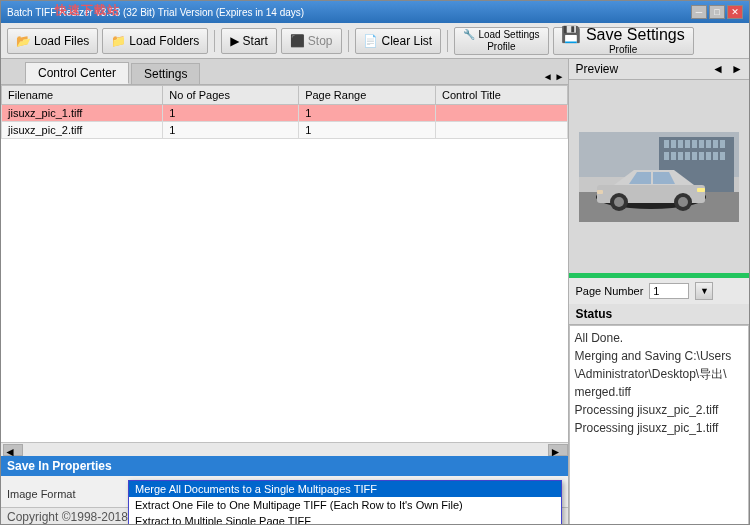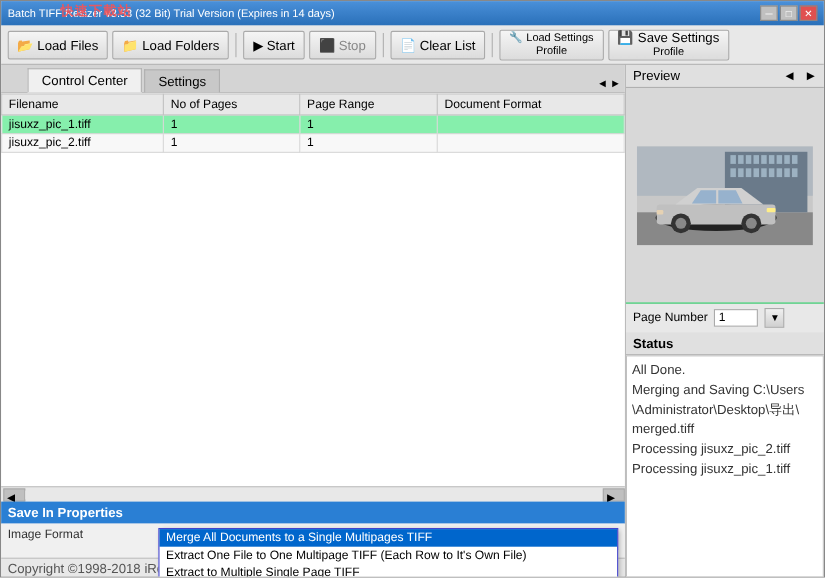--- a/index.html
+++ b/index.html
@@ -132,21 +132,21 @@
       text-align: left;
       font-size: 11px;
       font-weight: normal;
     }
     .file-table td {
       border: 1px solid #d8d8d8;
       padding: 2px 6px;
       font-size: 11px;
     }
     .file-table tr:nth-child(even) td { background: #f8f8f8; }
-    .file-table tr:first-child td { background: #86efac; }
+    .file-table tr:first-child td { background: #fca5a5; }
 
     
     .hscroll {
       height: 14px;
       background: #e8e8e8;
       border-top: 1px solid #c0c0c0;
       display: flex;
       align-items: center;
     }
 
@@ -157,23 +157,23 @@
       padding: 3px 6px;
       font-size: 11px;
       font-weight: bold;
     }
     .props-table {
       background: #f0f0f0;
       padding: 4px 6px;
     }
     .props-row {
       display: flex;
-      align-items: flex-start;
+      align-items: flex-end;
       margin-bottom: 3px;
-      gap: 22px;
+      gap: 6px;
     }
     .props-label {
       width: 115px;
       font-size: 11px;
       color: #333;
       flex-shrink: 0;
     }
 
     
     .dropdown-overlay {
@@ -227,21 +227,21 @@
     }
     .car-image {
       width: 160px;
       height: 90px;
     }
     .page-number-row {
       display: flex;
       align-items: center;
       padding: 4px 6px;
       background: #e8e8e8;
-      border-top: 1px solid #22c55e;
+      border-top: 5px solid #22c55e;
       gap: 6px;
     }
     .page-number-label { font-size: 11px; }
     .page-number-input {
       width: 40px;
       border: 1px solid #aaa;
       padding: 1px 3px;
       font-size: 11px;
     }
     .page-number-dropdown {
@@ -318,21 +318,21 @@
   <button class="toolbar-btn">
     <span class="icon">📄</span>
     <span>Clear List</span>
   </button>
   <div class="toolbar-sep"></div>
   <button class="toolbar-btn-large" style="font-size:10px;text-align:center;">
     <span style="font-size:10px;">🔧 Load Settings</span>
     <span style="font-size:10px;">Profile</span>
   </button>
   <button class="toolbar-btn-large" style="font-size:10px;text-align:center;">
-    <span style="font-size:12px;">💾 Save Settings</span>
+    <span style="font-size:16px;">💾 Save Settings</span>
     <span style="font-size:10px;">Profile</span>
   </button>
 </div>
 
 <div class="main-area">
 
   <div class="left-panel">
 
     <div class="tabs">
       <div class="tab active">
@@ -347,21 +347,21 @@
       </div>
     </div>
 
     <div class="file-table-wrap">
       <table class="file-table">
         <thead>
           <tr>
             <th>Filename</th>
             <th>No of Pages</th>
             <th>Page Range</th>
-            <th>Document Format</th>
+            <th>Control Title</th>
           </tr>
         </thead>
         <tbody id="file-table-body">
         <tr>
               <td>jisuxz_pic_1.tiff</td>
               <td>1</td>
               <td>1</td>
               <td></td>
             </tr>
             <tr>

